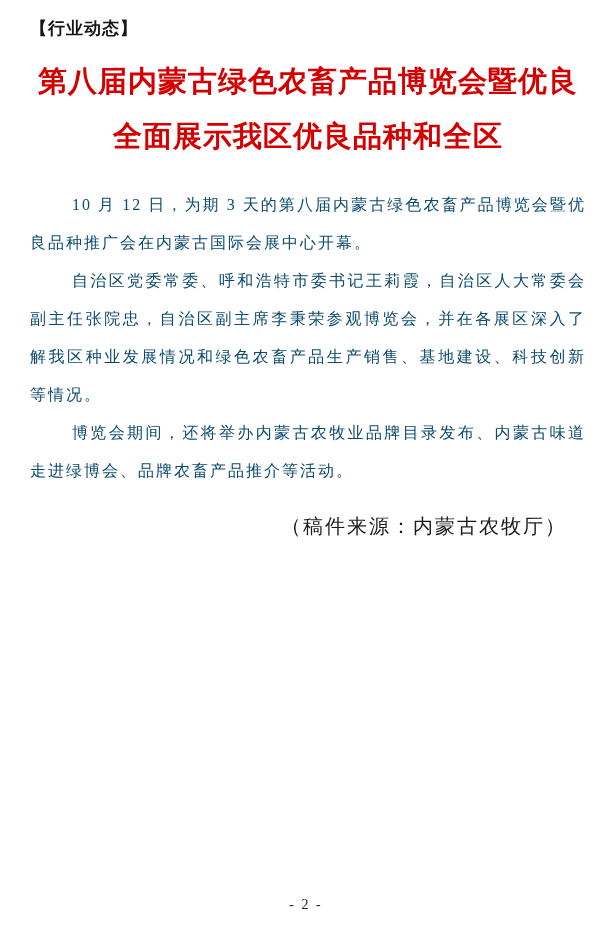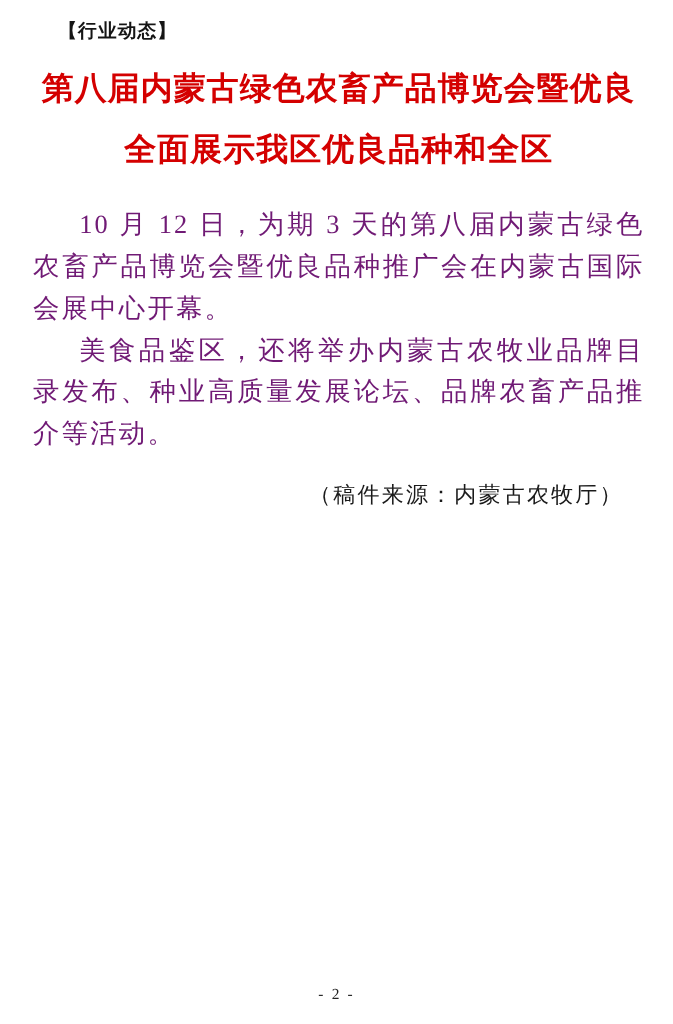--- a/index.html
+++ b/index.html
@@ -21,42 +21,41 @@
     background: #ffffff;
     font-family: "Liberation Serif", serif;
   }
   .section-tag {
     font-family: "Liberation Sans", sans-serif;
     font-size: 17px;
     font-weight: 600;
     color: #151515;
     letter-spacing: 1px;
     line-height: 26px;
-    margin-left: 23px;
   }
   .title {
     margin: 12px 0 0 0;
     text-align: center;
     font-weight: bold;
     font-size: 29px;
     font-family: "Liberation Serif", serif;
     letter-spacing: 1px;
   }
   .title-line {
     display: block;
     line-height: 55px;
   }
   .body-block {
     margin-top: 22px;
   }
   .body-para {
     margin: 0;
-    font-size: 24px;
+    font-size: 16px;
     line-height: 38px;
-    color: #701a75;
+    color: #0c4a6e;
     text-align: justify;
     text-indent: 42px;
     letter-spacing: 2px;
   }
   .source-line {
     margin: 17px;
     font-size: 20px;
     line-height: 38px;
     color: #1a1a1a;
     text-align: right;
@@ -82,19 +81,20 @@
 
   <div class="section-tag">【行业动态】</div>
 
   <h1 class="title">
     <span class="title-line" style="color: rgb(212, 0, 0);">第八届内蒙古绿色农畜产品博览会暨优良</span>
     <span class="title-line" style="color: rgb(212, 0, 0);">全面展示我区优良品种和全区</span>
   </h1>
 
   <div class="body-block">
     <p class="body-para">10 月 12 日，为期 3 天的第八届内蒙古绿色农畜产品博览会暨优良品种推广会在内蒙古国际会展中心开幕。</p>
-    <p class="body-para">美食品鉴区，还将举办内蒙古农牧业品牌目录发布、种业高质量发展论坛、品牌农畜产品推介等活动。</p>
+    <p class="body-para">自治区党委常委、呼和浩特市委书记王莉霞，自治区人大常委会副主任张院忠，自治区副主席李秉荣参观博览会，并在各展区深入了解我区种业发展情况和绿色农畜产品生产销售、基地建设、科技创新等情况。</p>
+    <p class="body-para">博览会期间，还将举办内蒙古农牧业品牌目录发布、内蒙古味道走进绿博会、品牌农畜产品推介等活动。</p>
     <p class="source-line">（稿件来源：内蒙古农牧厅）</p>
   </div>
 
   <div class="page-footer">- 2 -</div>
 
 </div>
 
 </body></html>

